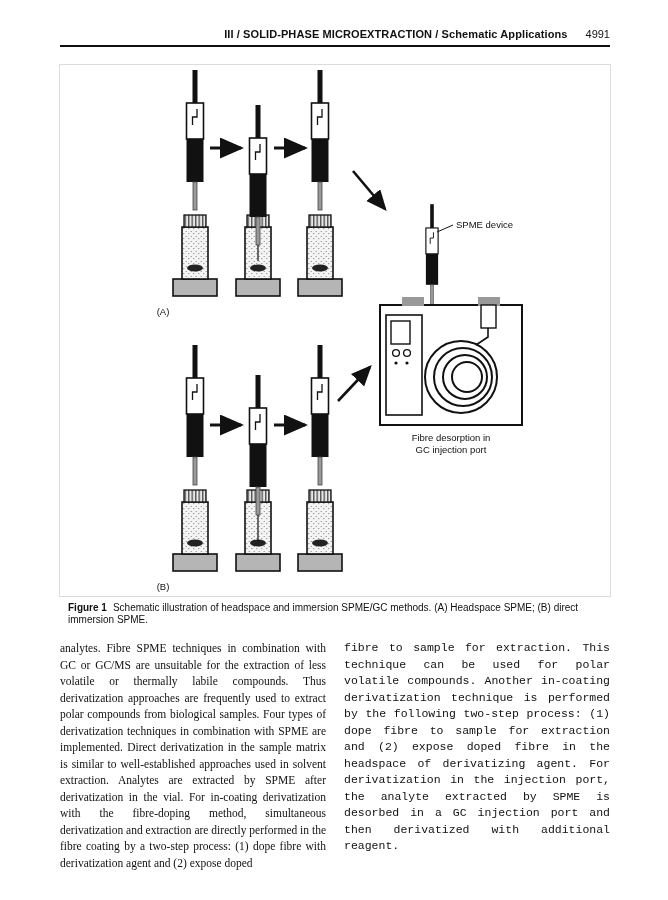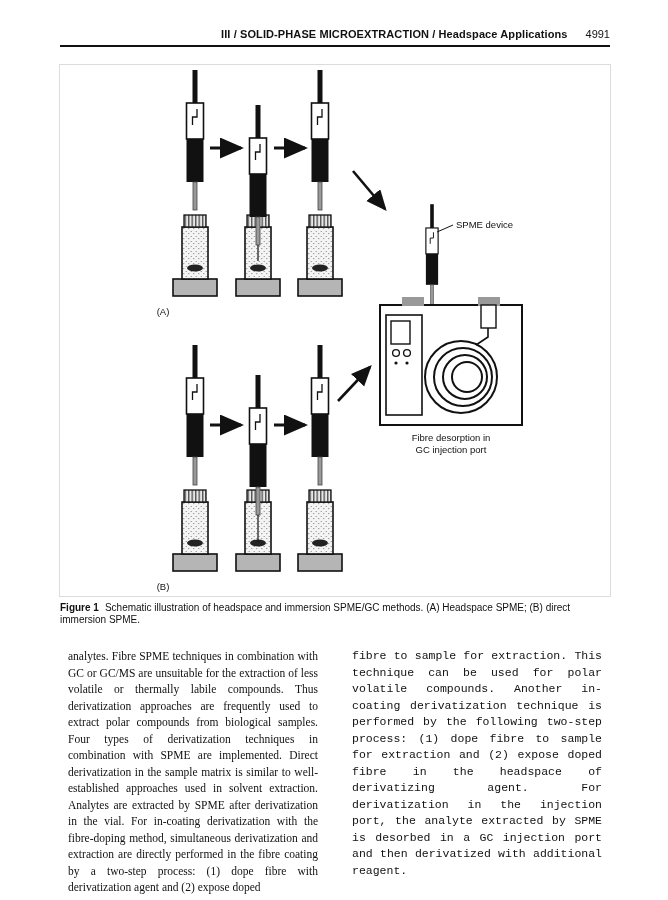--- a/index.html
+++ b/index.html
@@ -22,42 +22,42 @@
     position:absolute;top:45px;left:60px;width:550px;height:2px;background:#111;
   }
   .figure{
     position:absolute;top:64px;left:59px;width:552px;height:533px;
     border:1px solid #dcdcdc;
     box-sizing:border-box;
   }
   .figure svg{display:block;}
   .fig-label{font-family:"Liberation Sans",sans-serif;font-size:9.5px;fill:#111;}
   .caption{
-    position:absolute;top:602px;left:60px;width:552px;
+    position:absolute;top:602px;left:68px;width:552px;
     font-size:10px;line-height:12px;color:#111;
   }
   .caption .cap-label{font-weight:bold;margin-right:6px;}
   .bodycol{
     position:absolute;top:640px;width:266px;
     font-family:"Liberation Serif",serif;
     font-size:11.5px;line-height:16.5px;
     text-align:justify;color:#111;
   }
   .col-left{left:60px;}
   .col-right{left:344px;font-family:Liberation Mono, monospace;}
-  .bodycol p{margin:8px;}
+  .bodycol p{margin:0;}
   .bodycol p.indent{text-indent:14px;}
 </style>
 </head>
 <body>
 
 <div class="page">
 
   <div class="header">
-    <span class="title">III / SOLID-PHASE MICROEXTRACTION / Headspace Applications</span>
+    <span class="title">III / SOLID-PHASE MICROEXTRACTION / Schematic Applications</span>
     <span class="pagenum">4991</span>
   </div>
   <div class="rule"></div>
 
   <div class="figure">
     <svg viewBox="0 0 550 530" width="550" height="530">
       <defs>
         <pattern id="stipple" width="5" height="5" patternUnits="userSpaceOnUse">
           <rect width="5" height="5" fill="#f4f4f4"></rect>
           <circle cx="1.2" cy="1.5" r="0.6" fill="#777"></circle>

